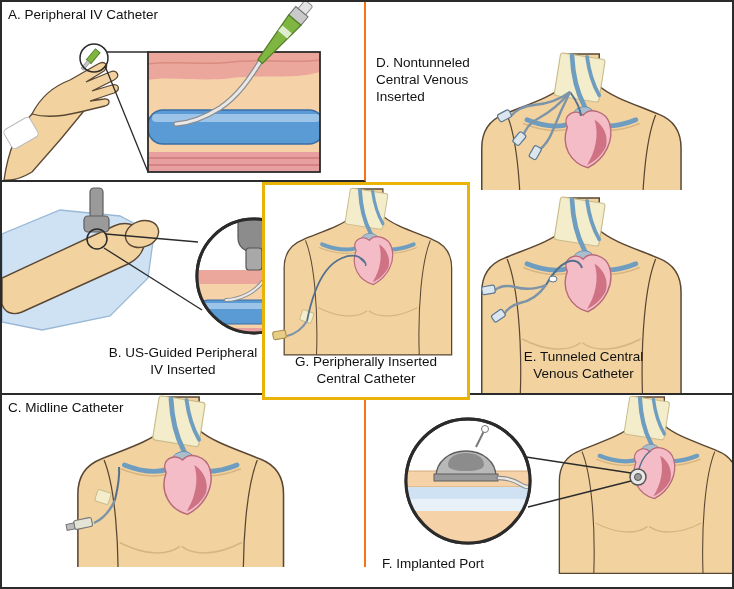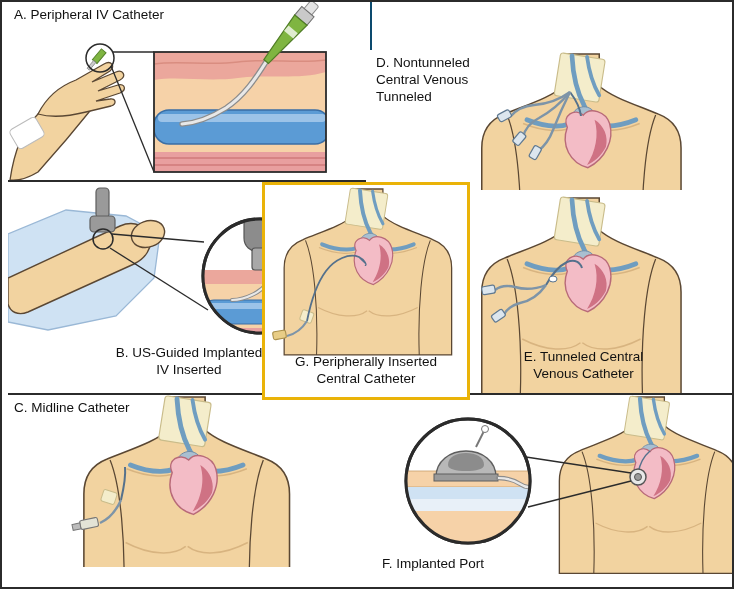--- a/index.html
+++ b/index.html
@@ -4,21 +4,21 @@
 <style>
   * { margin:0; padding:0; box-sizing:border-box; }
   html,body { background:#ffffff; }
   #figure {
     position:relative; width:734px; height:589px;
     background:#fff; border:2px solid #2b2b2b;
     font-family:"Liberation Sans", sans-serif;
     overflow:hidden;
   }
   .panel { position:absolute; background:#fff; overflow:hidden; }
-  .b-r { border-right:2px solid #0c4a6e;margin-left:6px; }
+  .b-r { border-right:2px solid #f97316; }
   .b-b { border-bottom:2px solid #2b2b2b; }
   .panel svg { position:absolute; left:0; top:0; display:block; }
   .label {
     position:absolute; font-size:13.5px; line-height:17px; color:#111;
     z-index:3; white-space:nowrap;
   }
   .center { text-align:center; }
   #panel-g {
     position:absolute; left:260px; top:180px; width:208px; height:218px;
     border:3px solid #eab308; background:#fff; z-index:5; overflow:hidden;
@@ -128,21 +128,21 @@
         <path d="M272,82 C266,94 258,106 246,112 C238,116 230,118 224,118" stroke="#8c8c8c" stroke-width="4" fill="none" stroke-linecap="round"></path>
         <path d="M272,82 C266,94 258,106 246,112 C238,116 230,118 224,118" stroke="#e8e8e8" stroke-width="2" fill="none" stroke-linecap="round"></path>
         <g transform="translate(296,52) rotate(52)">
           <rect x="-6" y="-14" width="12" height="8" fill="#c9c9c9" stroke="#777" stroke-width="1"></rect>
           <path d="M-6,-6 L6,-6 L2.5,34 L-2.5,34 Z" fill="#7fb541" stroke="#55822a" stroke-width="1"></path>
         </g>
       </g>
       <circle cx="252" cy="94" r="57" fill="none" stroke="#2b2b2b" stroke-width="3"></circle>
     </svg>
     <div class="label center" style="left:0;top:162px;width:100%;">
-      <div>B. US-Guided Implanted</div>
+      <div>B. US-Guided Peripheral</div>
       <div>IV Inserted</div>
     </div>
   </div>
 
   <div class="panel b-r" id="panel-c" style="left:0;top:393px;width:364px;height:172px;">
     <div class="label" style="left:6px;top:4px;">
       <div>C. Midline Catheter</div>
     </div>
     <svg width="362" height="192" viewBox="0 0 362 192">
       <use href="#torso" xlink:href="#torso" transform="translate(72,2) scale(0.97)"></use>
@@ -153,21 +153,21 @@
         <rect x="72" y="124" width="18" height="9" rx="2" fill="#e3e3d6" stroke="#777" stroke-width="1.1"></rect>
         <rect x="64" y="126" width="8" height="6" fill="#bcbcbc" stroke="#777" stroke-width="1"></rect>
       </g>
     </svg>
   </div>
 
   <div class="panel b-b" id="panel-d" style="left:364px;top:0;width:366px;height:188px;margin-top:48px;">
     <div class="label" style="left:10px;top:4px;">
       <div>D. Nontunneled</div>
       <div>Central Venous</div>
-      <div>Tunneled</div>
+      <div>Inserted</div>
     </div>
     <svg width="366" height="186" viewBox="0 0 366 186">
       <use href="#torso" xlink:href="#torso" transform="translate(112,4) scale(0.94)"></use>
       <path d="M204,42 C210,50 214,58 215,66" stroke="#55718c" stroke-width="2" fill="none"></path>
       <g stroke="#7d94a8" stroke-width="2.4" fill="none">
         <path d="M204,42 C193,50 181,54 168,55 C158,56 150,60 145,66"></path>
         <path d="M204,42 C194,54 184,62 173,68 C165,72 159,79 157,87"></path>
         <path d="M204,42 C196,58 191,70 187,80 C184,88 179,96 172,101"></path>
       </g>
       <g fill="#dce6ee" stroke="#5f7991" stroke-width="1.2">

